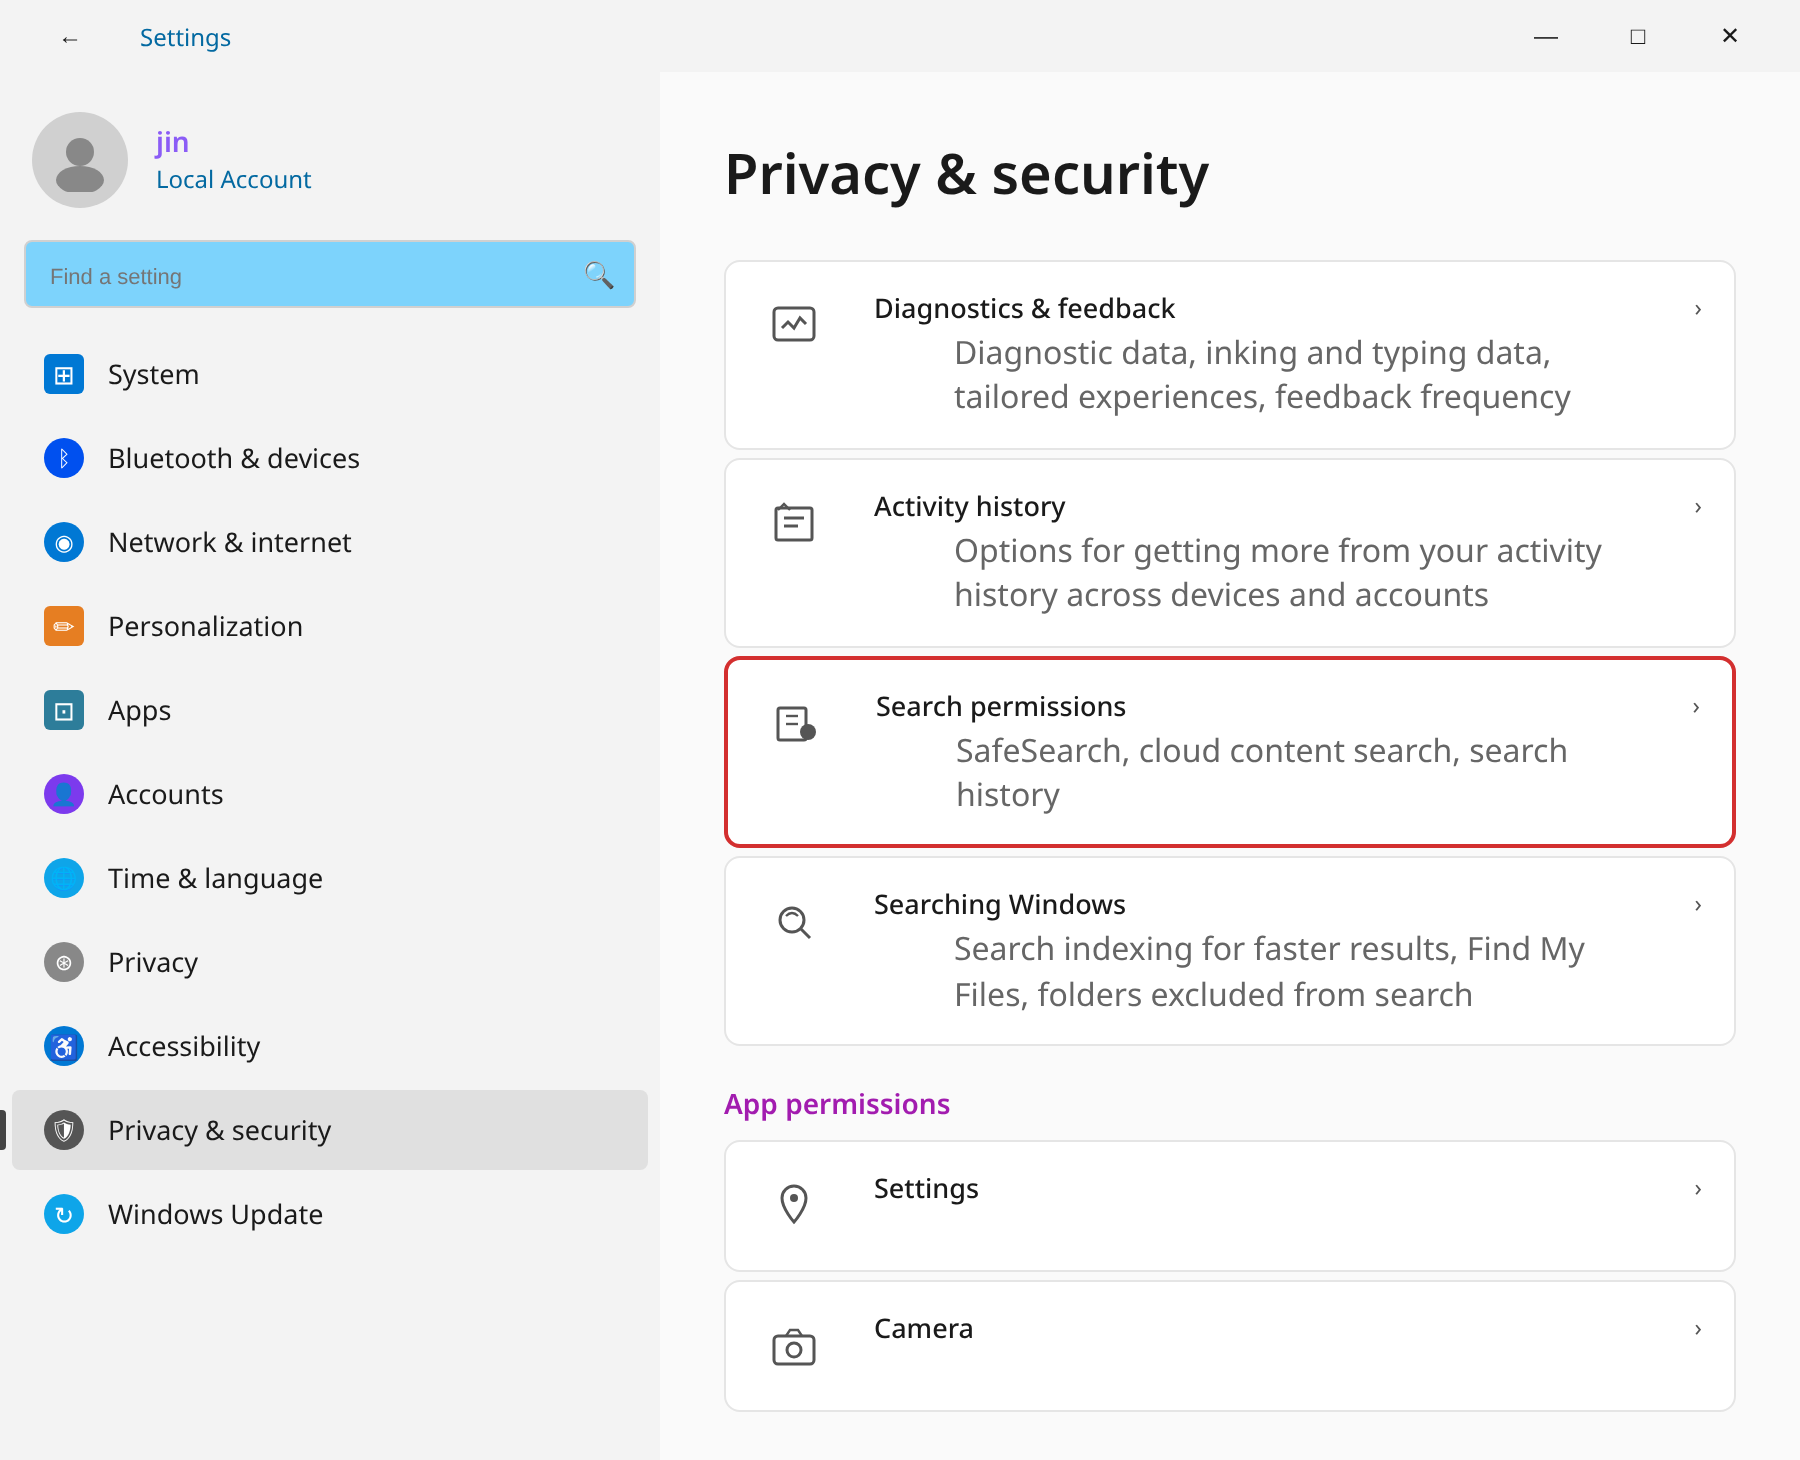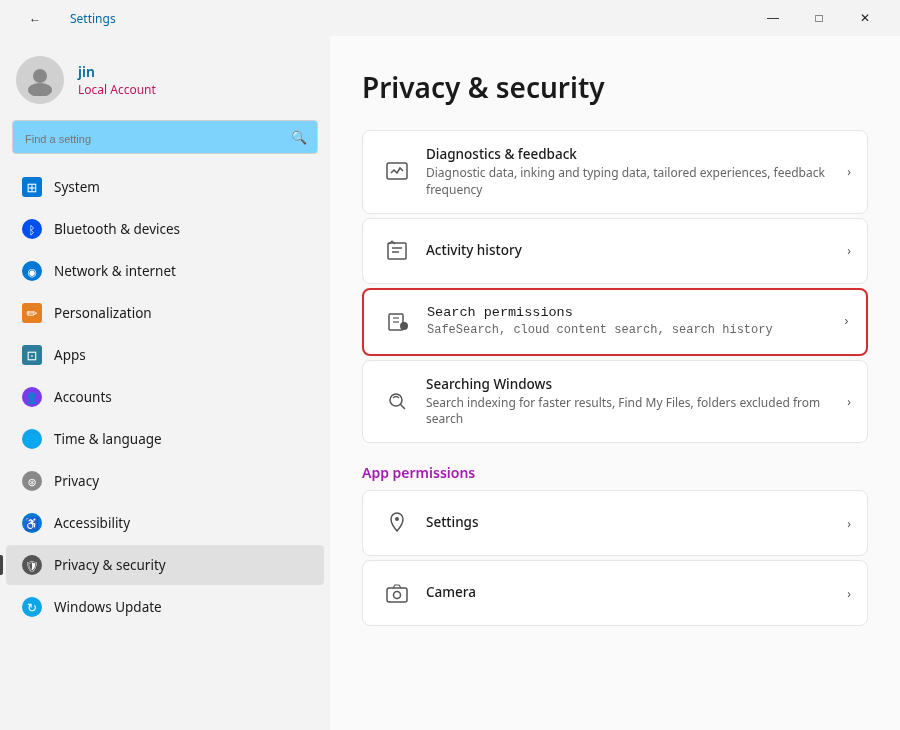--- a/index.html
+++ b/index.html
@@ -77,25 +77,25 @@
       background: #d0d0d0;
       display: flex;
       align-items: center;
       justify-content: center;
       flex-shrink: 0;
     }
     .user-avatar svg { width: 32px; height: 32px; }
     .user-info .user-name {
       font-size: 14px;
       font-weight: 600;
-      color: #0369a1;
+      color: #8b5cf6;
     }
     .user-info .user-type {
       font-size: 12px;
-      color: #be185d;
+      color: #0369a1;
     }
 
     .search-box {
       margin: 0 12px 12px 12px;
       position: relative;
     }
     .search-box input {
       width: 100%;
       padding: 12px 36px 8px 12px;
       border: 1px solid #d0d0d0;
@@ -165,27 +165,26 @@
 
     .settings-card {
       background: white;
       border-radius: 8px;
       margin-bottom: 4px;
       cursor: pointer;
       border: 1px solid #e5e5e5;
     }
     .settings-card.highlighted {
       border: 2px solid #d32f2f;
-      font-family: Liberation Mono, monospace;
     }
     .settings-item {
       display: flex;
-      align-items: center;
+      align-items: flex-start;
       padding: 14px 16px;
-      gap: 11px;
+      gap: 22px;
     }
     .settings-item-icon {
       width: 36px;
       height: 36px;
       display: flex;
       align-items: center;
       justify-content: center;
       flex-shrink: 0;
       font-size: 18px;
       color: #555;
@@ -193,23 +192,24 @@
     .settings-item-text {
       flex: 1;
     }
     .settings-item-title {
       font-size: 13.5px;
       font-weight: 500;
       color: #1a1a1a;
       margin-bottom: 2px;
     }
     .settings-item-desc {
-      font-size: 12px;
+      font-size: 16px;
       color: #666;
       line-height: 1.4;
+      margin-left: 40px;
     }
     .chevron {
       color: #555;
       font-size: 12px;
       flex-shrink: 0;
     }
 
     .section-label {
       font-size: 14px;
       font-weight: 600;
@@ -469,20 +469,21 @@
         <div class="settings-item-icon">
           <svg width="24" height="24" viewBox="0 0 24 24" fill="none">
             <rect x="3" y="4" width="18" height="16" rx="1" stroke="#555" stroke-width="1.5" fill="none"></rect>
             <line x1="7" y1="9" x2="17" y2="9" stroke="#555" stroke-width="1.5"></line>
             <line x1="7" y1="13" x2="14" y2="13" stroke="#555" stroke-width="1.5"></line>
             <path d="M4 5 L7 2 L10 5" stroke="#555" stroke-width="1.2" fill="none"></path>
           </svg>
         </div>
         <div class="settings-item-text">
           <div class="settings-item-title">Activity history</div>
+          <div class="settings-item-desc">Options for getting more from your activity history across devices and accounts</div>
         </div>
         <span class="chevron">›</span>
       </div>
     </div>
 
     <div class="settings-card highlighted">
       <div class="settings-item">
         <div class="settings-item-icon">
           <svg width="24" height="24" viewBox="0 0 24 24" fill="none">
             <rect x="3" y="4" width="14" height="16" rx="1" stroke="#555" stroke-width="1.5" fill="none"></rect>

